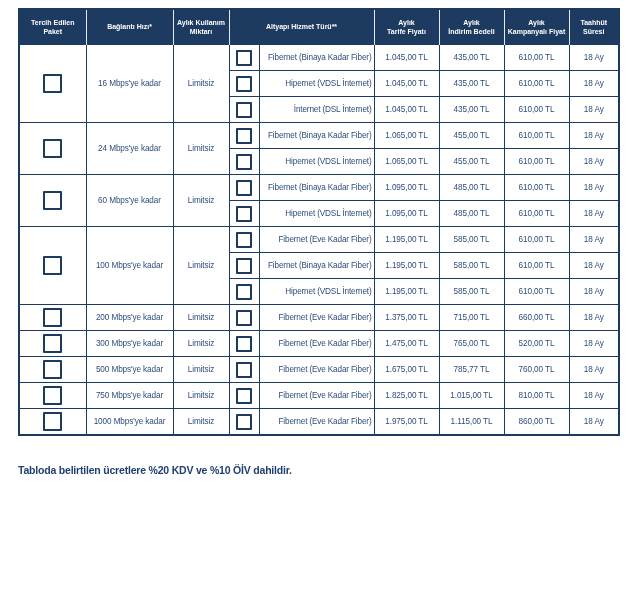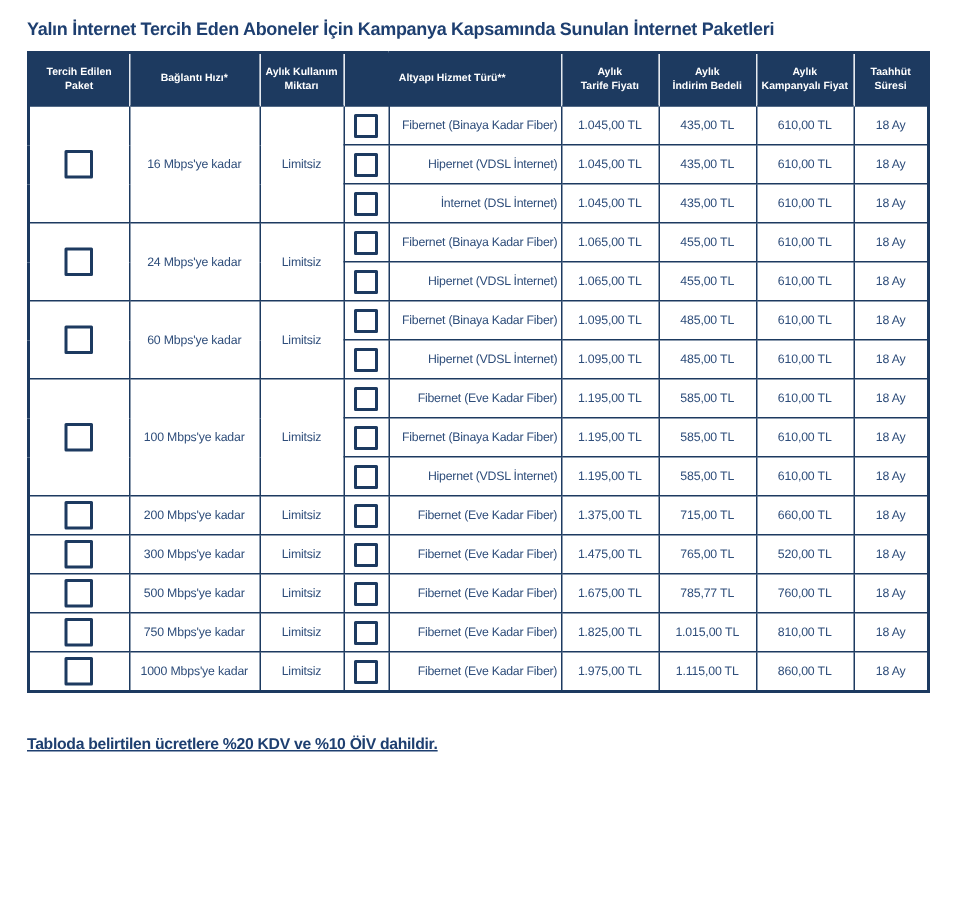--- a/index.html
+++ b/index.html
@@ -33,28 +33,27 @@
   td.svc { text-align:right; padding-left:5px; letter-spacing:-0.15px; }
   td.cbcell { padding:0; }
   .cb {
     display:inline-block; width:15px; height:15px; background:#fff;
     border:2px solid #1d3a60; border-radius:1px; vertical-align:middle;
     cursor:pointer;
   }
   .cb.small { width:12px; height:12px; }
   .footnote {
     color:#1e3f70; font-size:10.5px; font-weight:bold;
-    margin-top:28px; letter-spacing:-0.2px;text-decoration:underline;
+    margin-top:28px; letter-spacing:-0.2px;
   }
 </style>
 </head>
 <body>
 
 <div class="page">
-  <div class="title">Yalın İnternet Tercih Eden Aboneler İçin Kampanya Kapsamında Sunulan İnternet Paketleri</div>
 
   <div class="table-wrap">
   <table>
     <colgroup>
       <col style="width:67px">
           <col style="width:87px">
           <col style="width:56px">
       <col style="width:30px">
           <col style="width:115px">
           <col style="width:65px">

